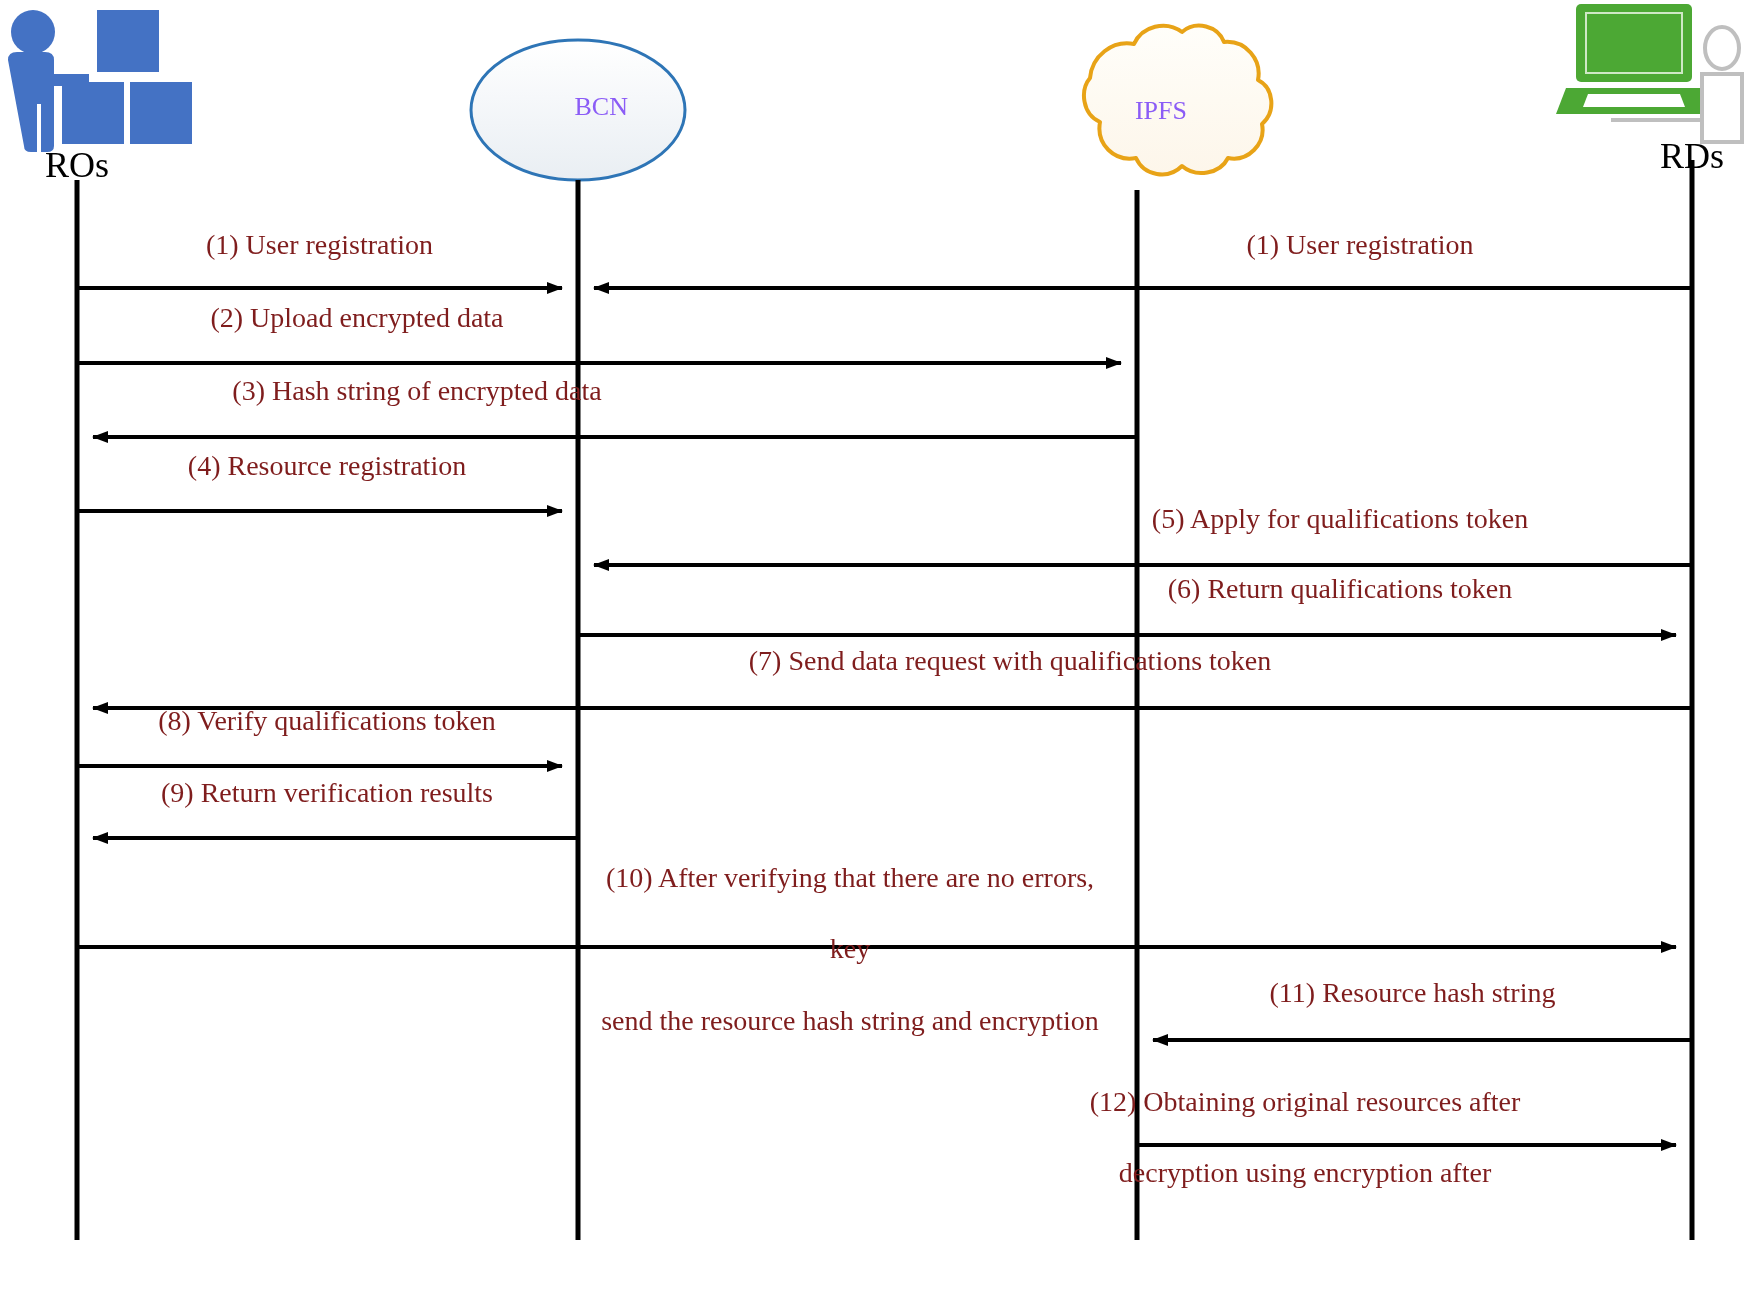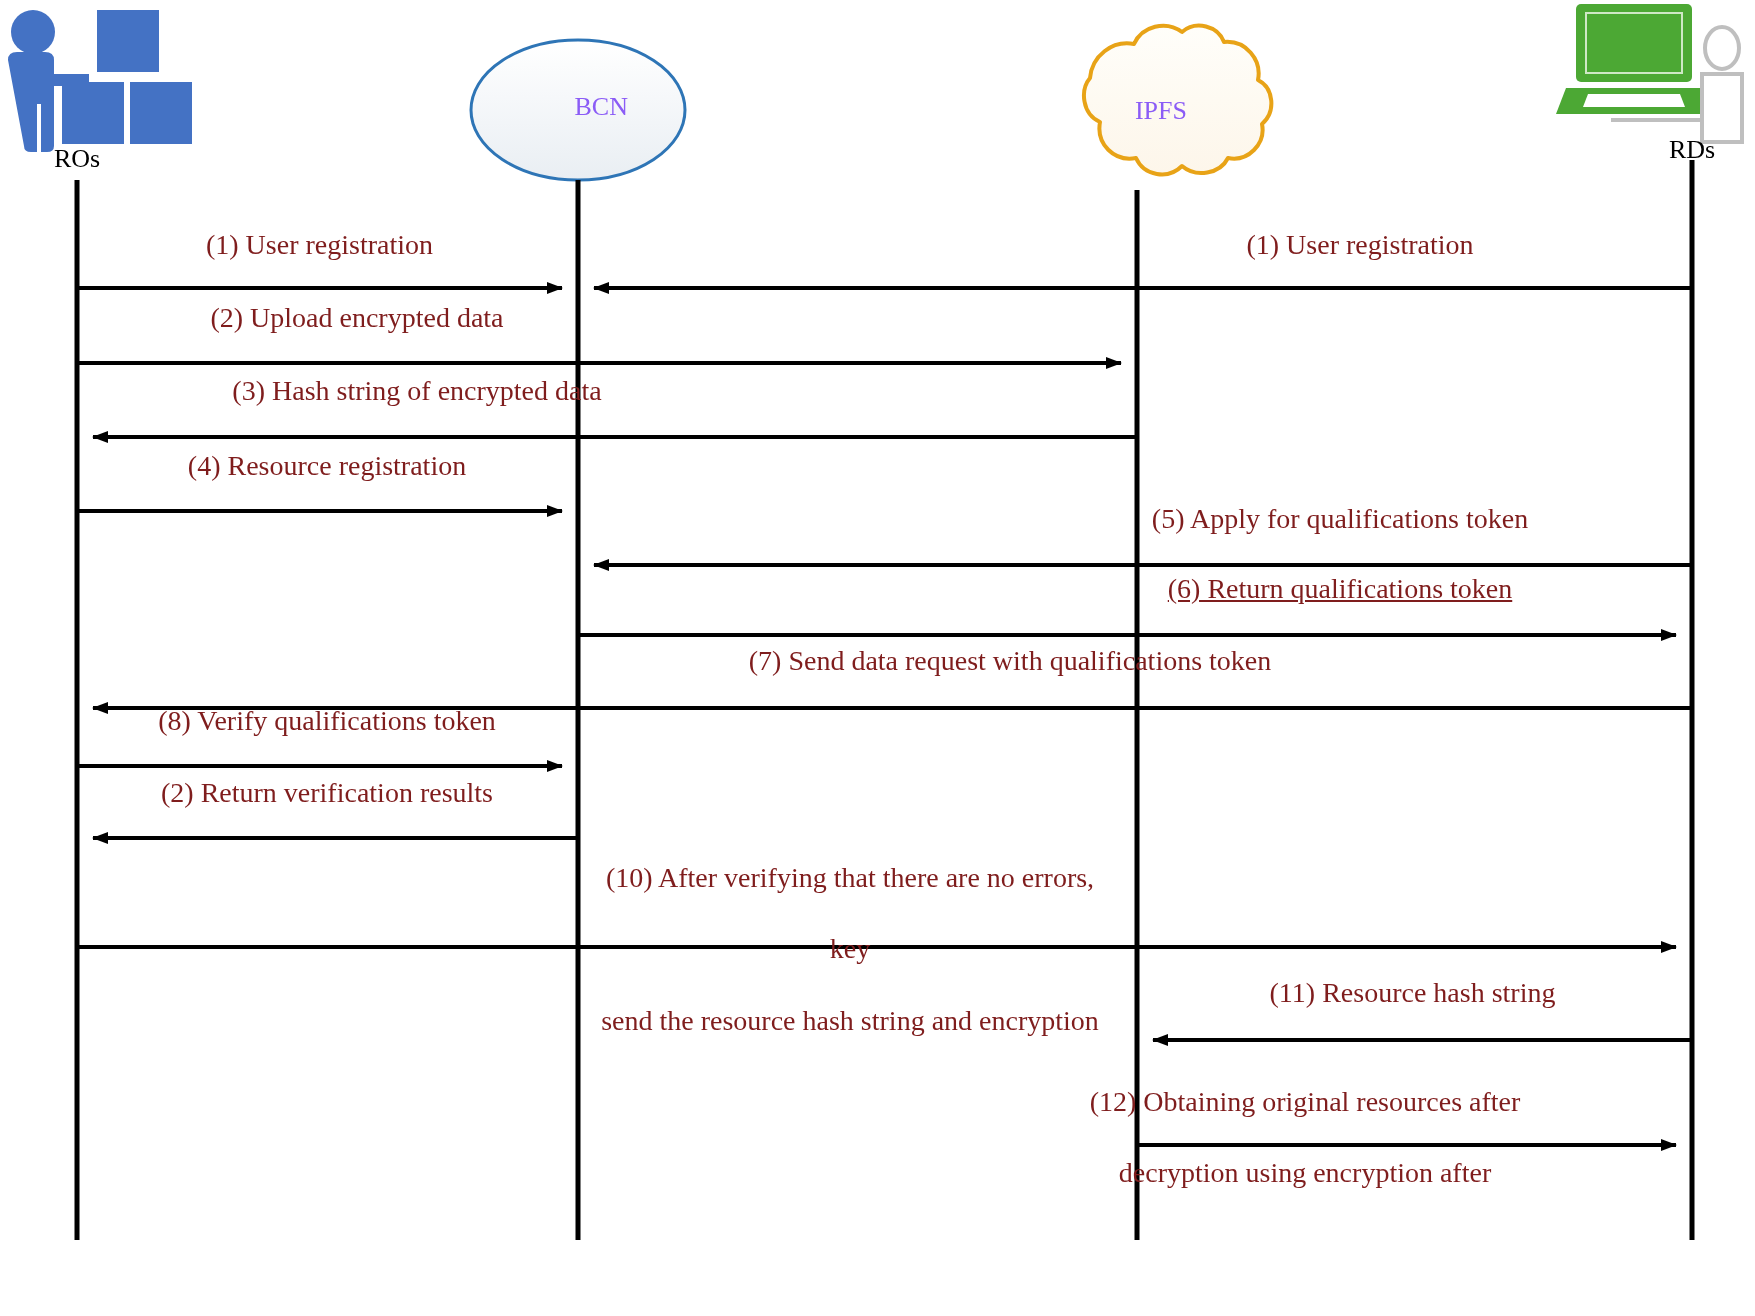--- a/index.html
+++ b/index.html
@@ -10,21 +10,21 @@
   #canvas {
     position: relative;
     width: 1755px;
     height: 1316px;
     background: #ffffff;
     font-family: "Liberation Serif", "DejaVu Serif", serif;
     overflow: hidden;
   }
   .actor-label {
     position: absolute;
-    font-size: 26px;
+    font-size: 36px;
     color: #000;
     white-space: nowrap;
     text-align: center;
   }
   .node-label {
     position: absolute;
     font-size: 26px;
     color: #8b5cf6;
     white-space: nowrap;
     text-align: right;
@@ -153,27 +153,27 @@
   <div class="msg-label" style="left:1100px; top:227px; width:520px;">(1) User registration</div>
 
   <div class="msg-label" style="left:77px; top:300px; width:560px;">(2) Upload encrypted data</div>
 
   <div class="msg-label" style="left:77px; top:373px; width:680px;text-align:center;">(3) Hash string of encrypted data</div>
 
   <div class="msg-label" style="left:77px; top:448px; width:500px;">(4) Resource registration</div>
 
   <div class="msg-label" style="left:1040px; top:501px; width:600px;">(5) Apply for qualifications token</div>
 
-  <div class="msg-label" style="left:1060px; top:571px; width:560px;text-decoration:underline;">(6) Return qualifications token</div>
+  <div class="msg-label" style="left:1060px; top:571px; width:560px;">(6) Return qualifications token</div>
 
   <div class="msg-label" style="left:540px; top:643px; width:940px;">(7) Send data request with qualifications token</div>
 
   <div class="msg-label" style="left:77px; top:703px; width:500px;">(8) Verify qualifications token</div>
 
-  <div class="msg-label" style="left:77px; top:775px; width:500px;">(2) Return verification results</div>
+  <div class="msg-label" style="left:77px; top:775px; width:500px;">(9) Return verification results</div>
 
   <div class="msg-label" style="left:560px; top:824px; width:580px;">
     <div>(10) After verifying that there are no errors,</div>
     <div>key</div>
     <div>send the resource hash string and encryption</div>
   </div>
 
   <div class="msg-label" style="left:1140px; top:975px; width:545px;">(11) Resource hash string</div>
 
   <div class="msg-label" style="left:1079px; top:1048px; width:452px;">

